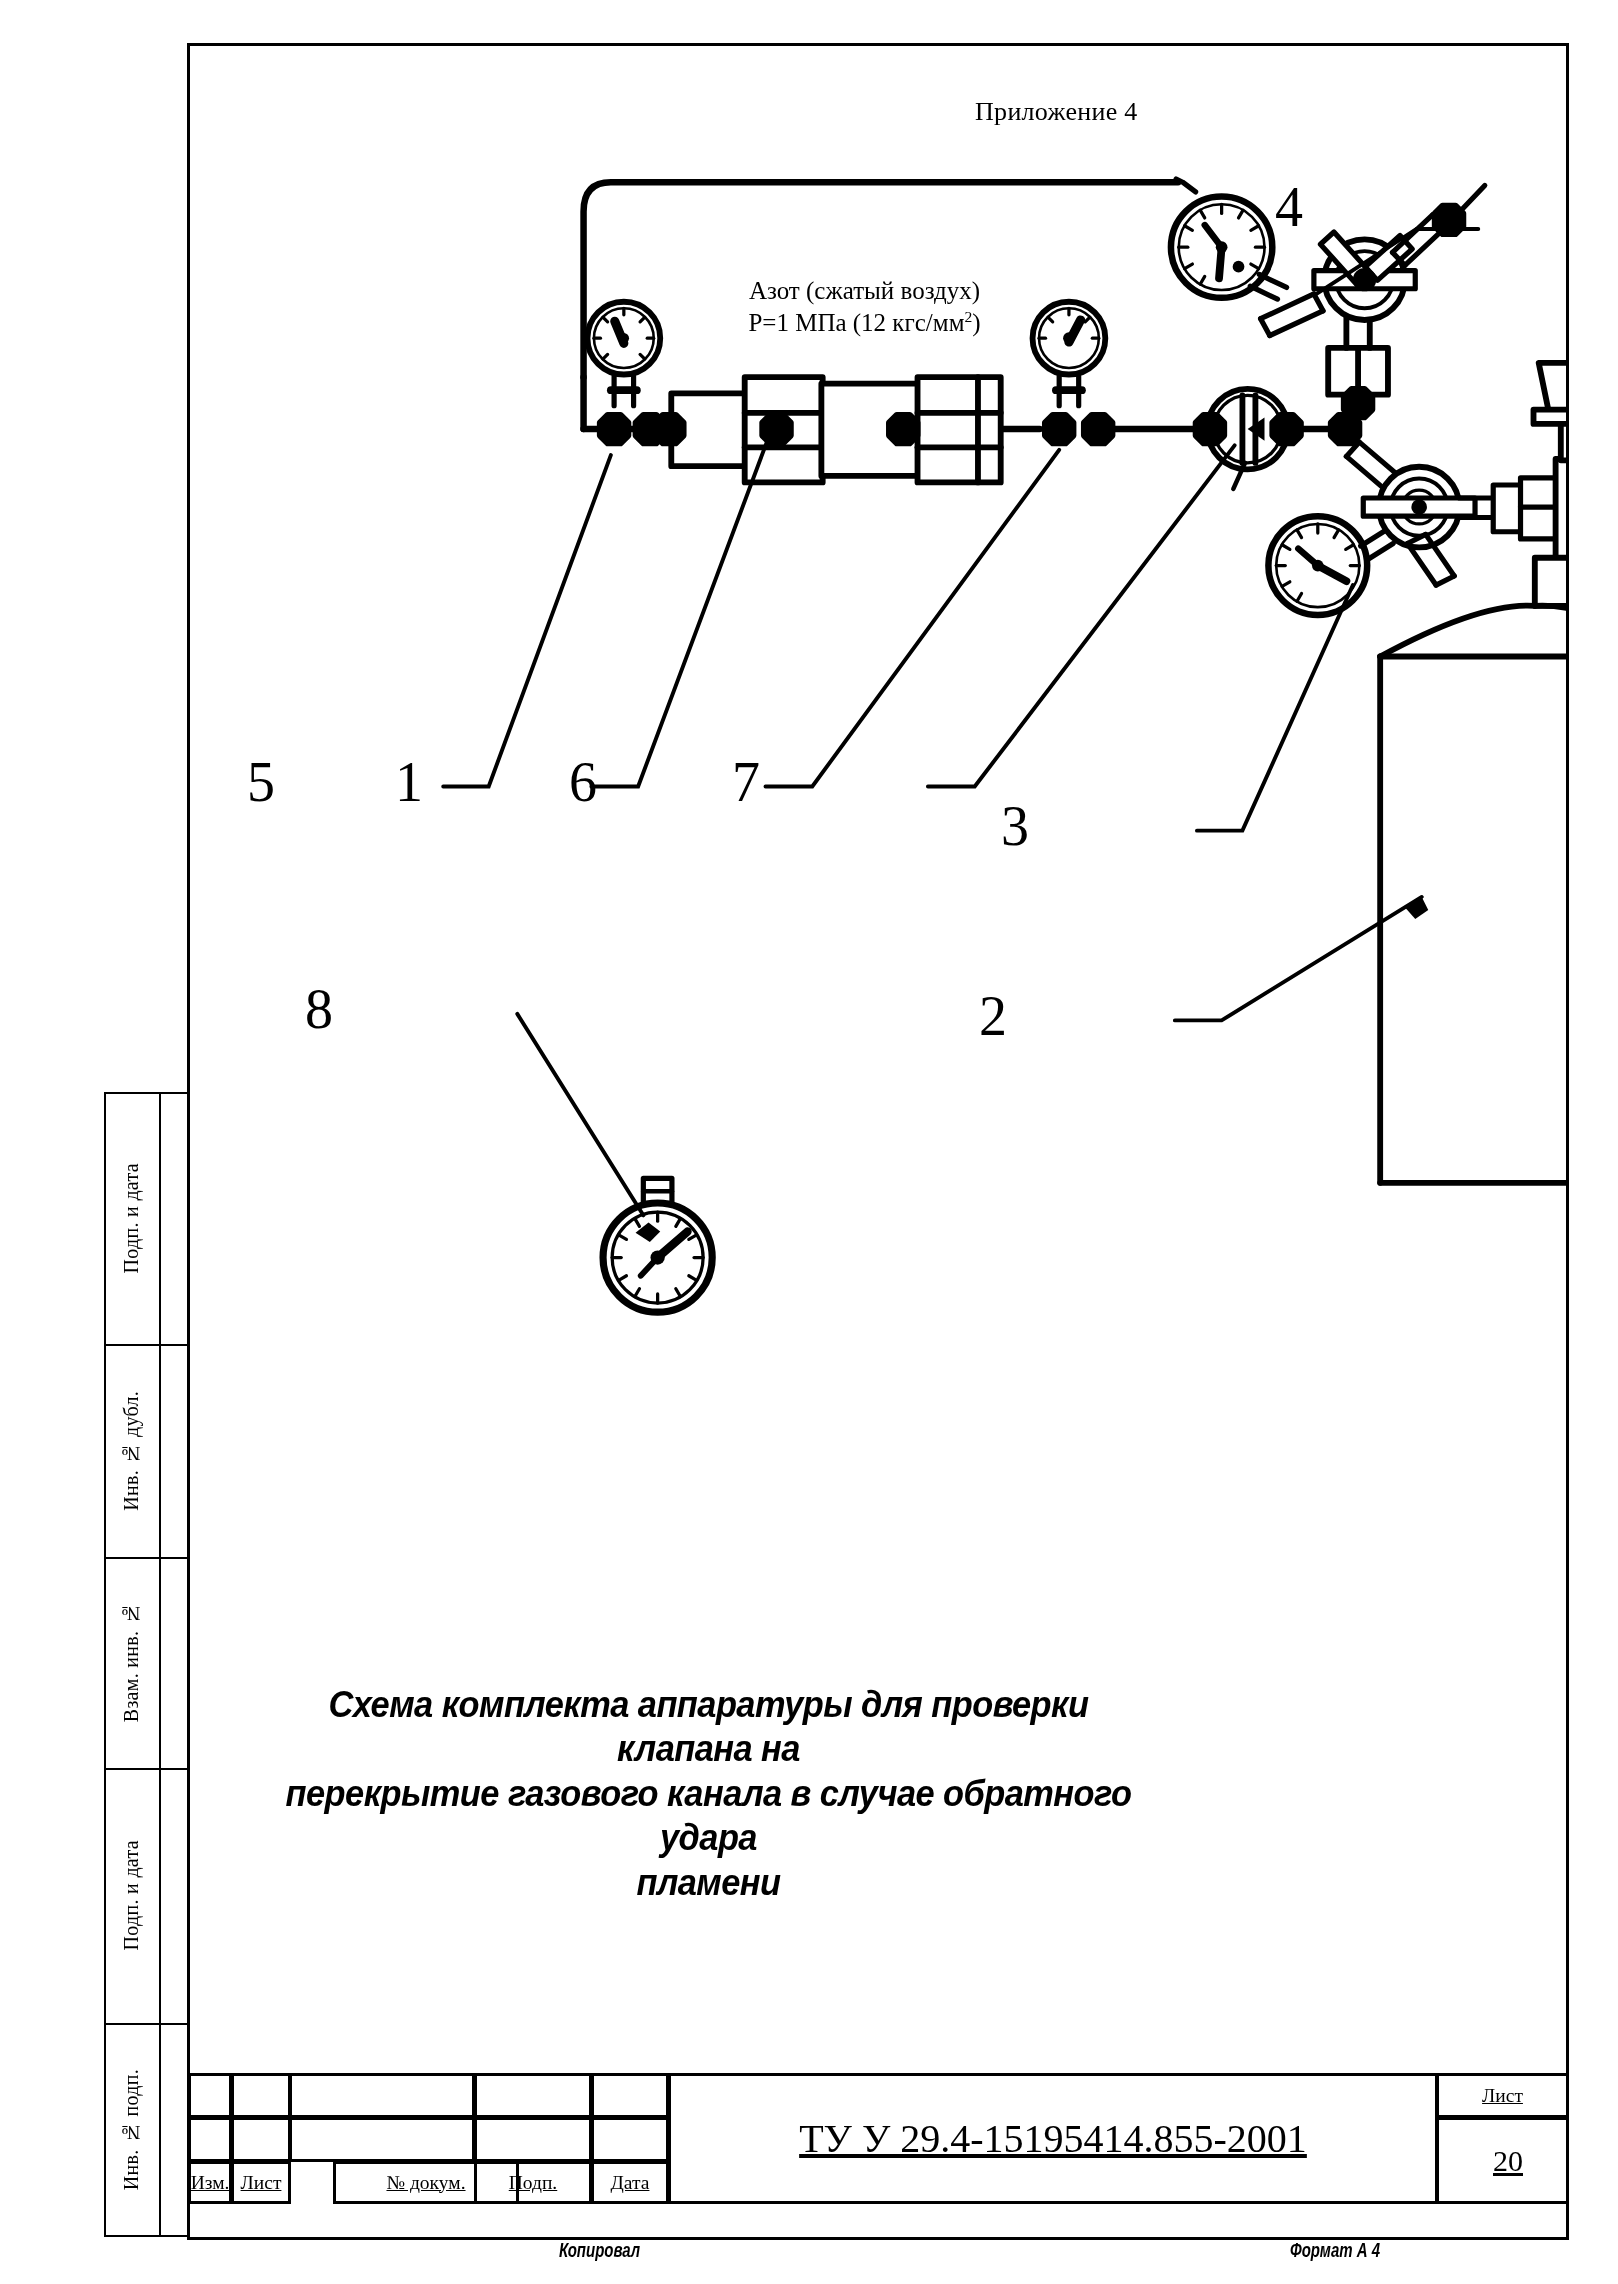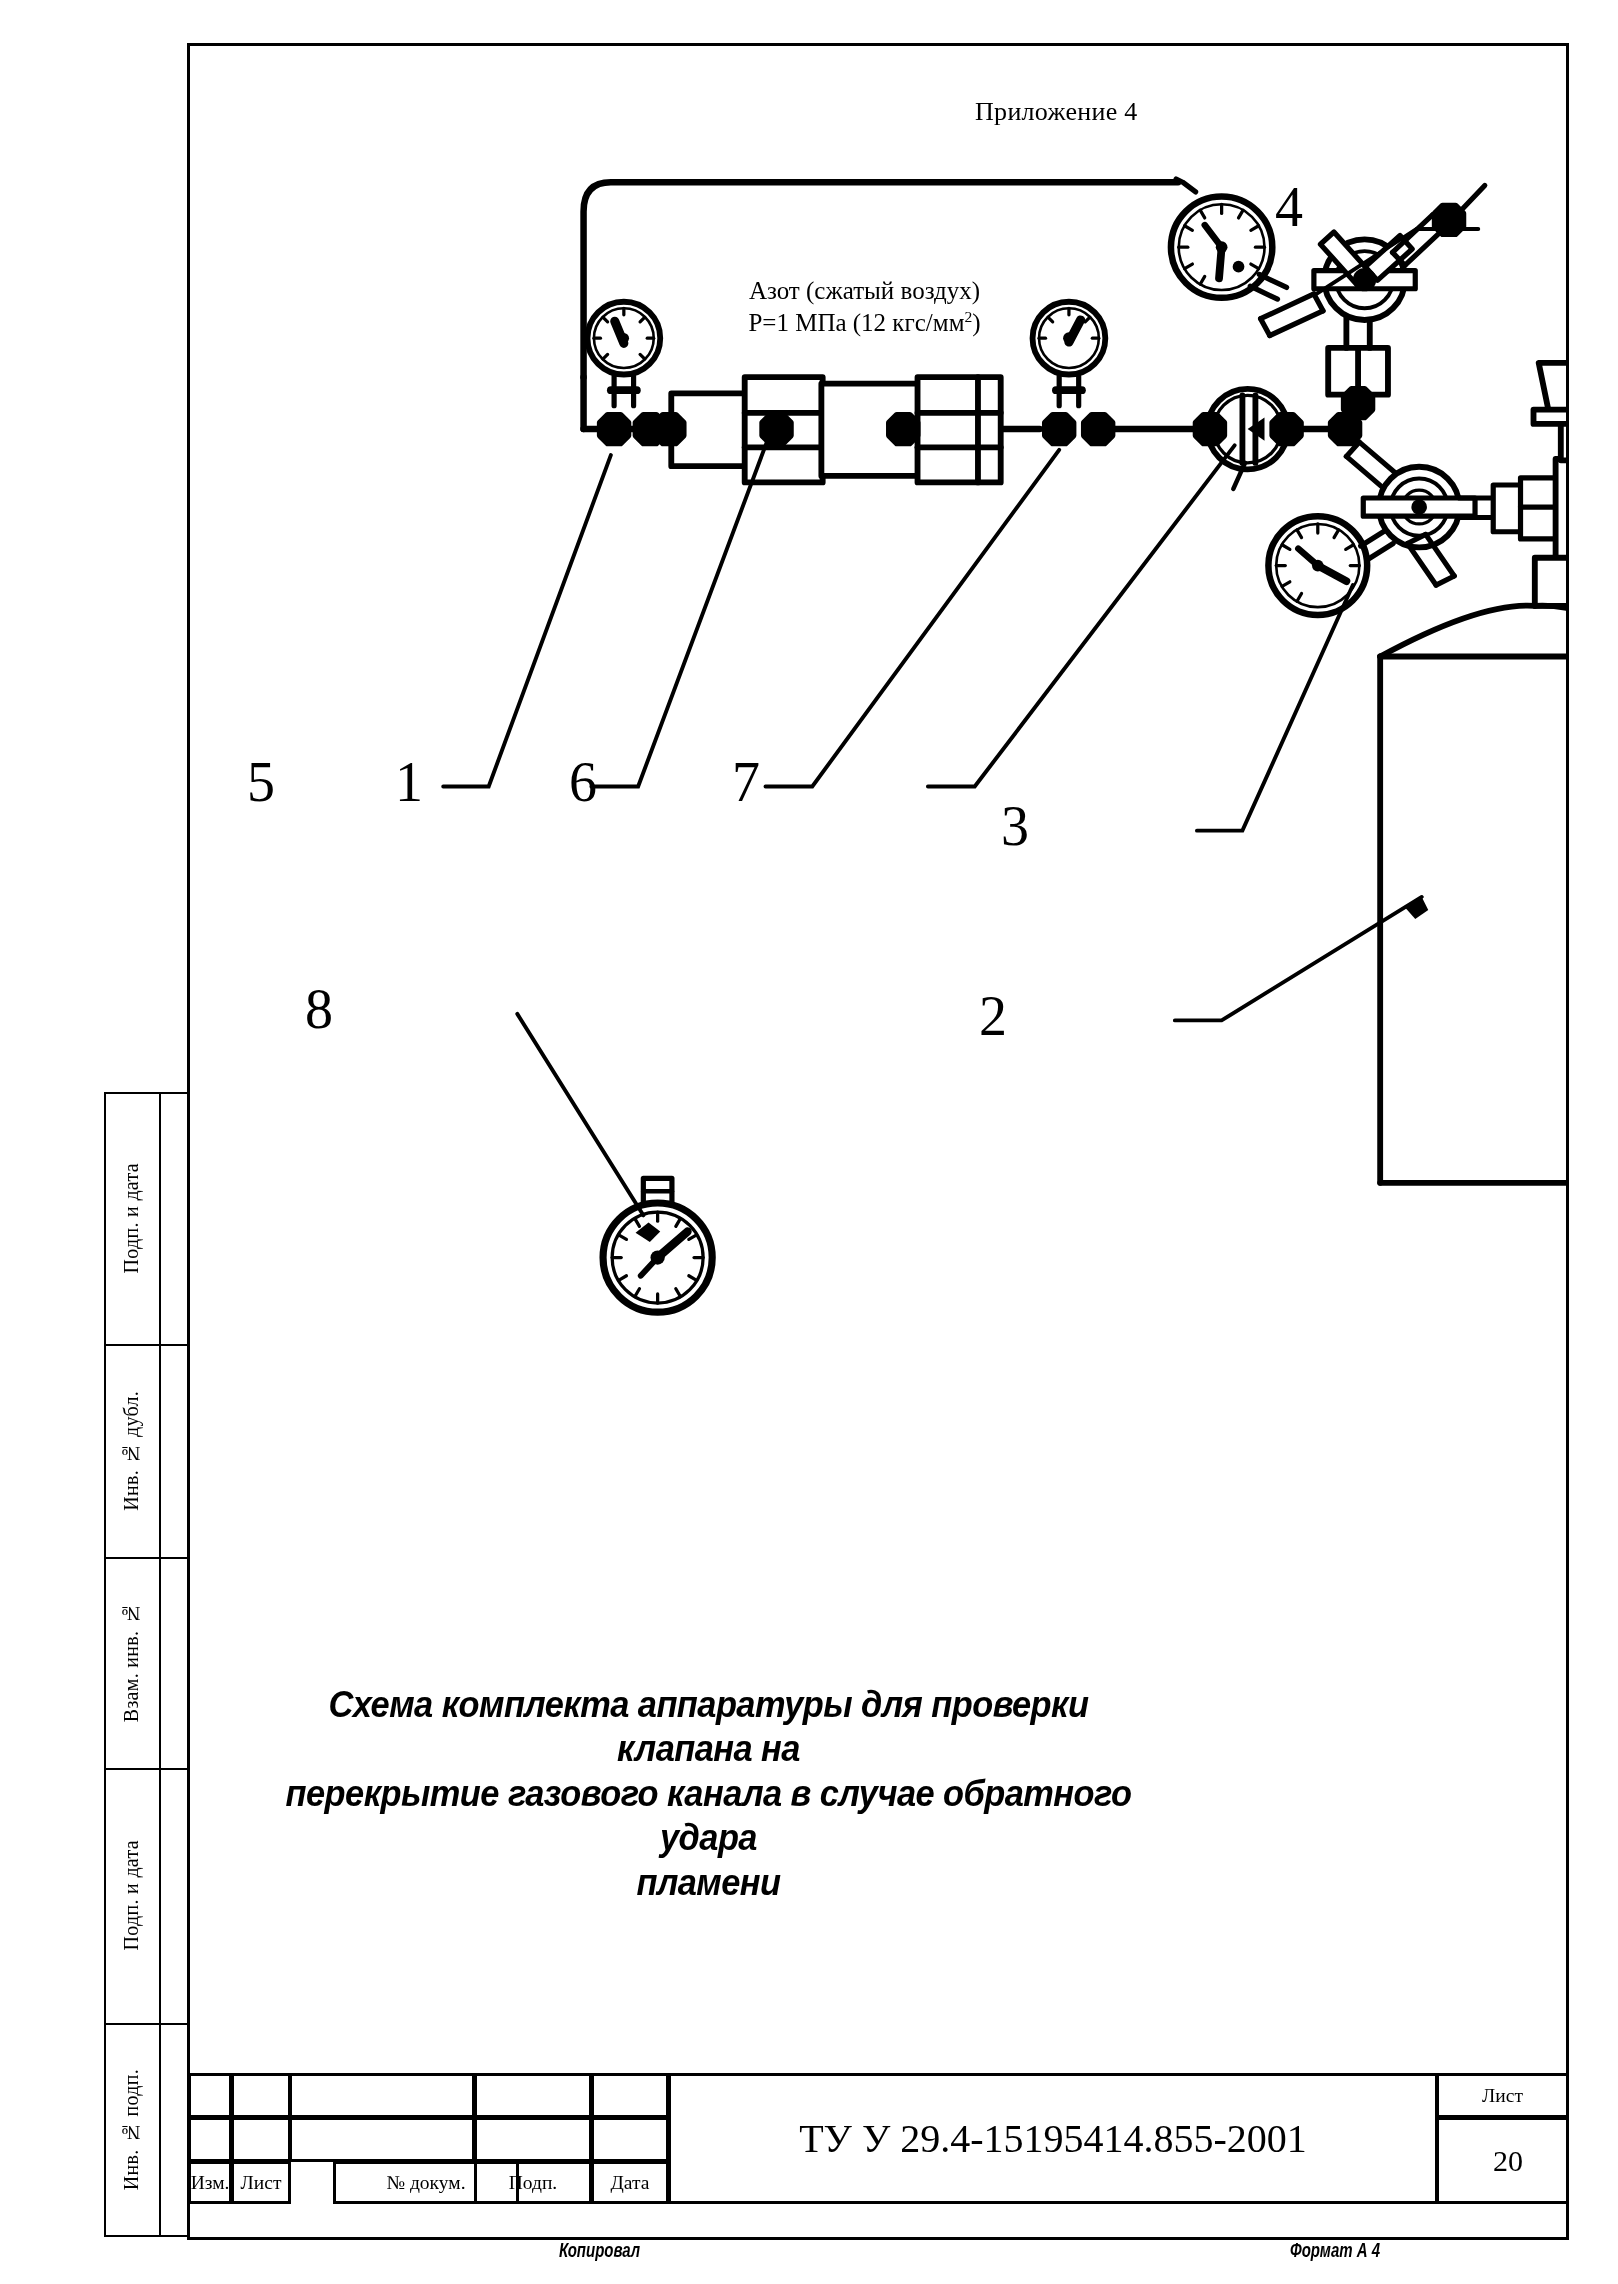--- a/index.html
+++ b/index.html
@@ -42,21 +42,21 @@
   #left-col .vline{position:absolute;left:55px;top:0;width:0;height:100%;border-left:2.6px solid #000;}
   .vlabel{position:absolute;left:0;width:55px;display:flex;align-items:center;
           justify-content:center;font-size:20px;letter-spacing:0.3px;}
   .vlabel span{writing-mode:vertical-rl;transform:rotate(180deg);white-space:nowrap;}
 
   
   #stamp{position:absolute;left:188px;top:2073px;width:1381px;height:166px;}
   #stamp .cell{position:absolute;box-sizing:border-box;border:1.9px solid #000;
                display:flex;align-items:center;justify-content:center;
                font-size:19.5px;white-space:nowrap;}
-  #stamp .thick{border-width:3.2px;}
+  #stamp .thick{border-width:3.2px;text-decoration:underline;}
   #stamp .bignum{font-size:40px;letter-spacing:0px;}
   #stamp .sheetnum{font-size:30px;}
 
   
   #footer-left{position:absolute;left:559px;top:2239px;font-size:20px;font-style:italic;
                font-family:"Liberation Sans",sans-serif;font-weight:bold;
                transform:scaleX(.75);transform-origin:0 0;}
   #footer-right{position:absolute;left:1290px;top:2239px;font-size:20px;font-style:italic;
                 font-family:"Liberation Sans",sans-serif;font-weight:bold;
                 transform:scaleX(.75);transform-origin:0 0;}

